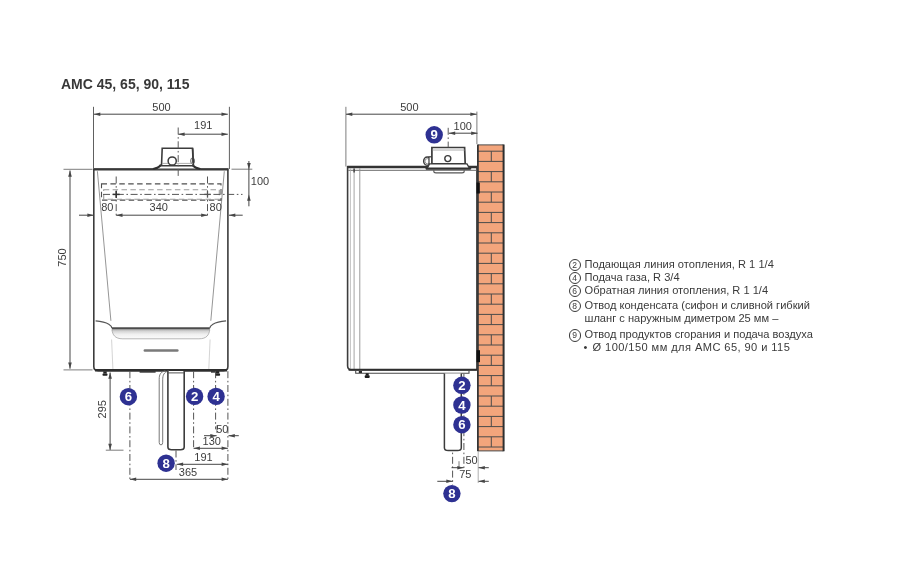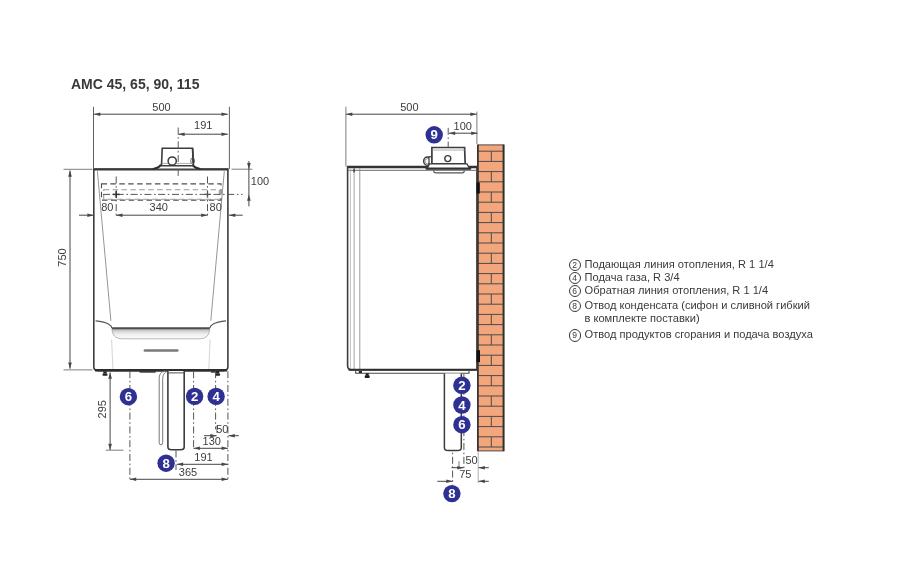--- a/index.html
+++ b/index.html
@@ -1,19 +1,19 @@
 <!DOCTYPE html>
 <html><head>
 <meta charset="utf-8">
 <style>
 html,body { margin:0; padding:0; background:#fff; }
 body { width:900px; height:587px; position:relative; overflow:hidden;
   font-family:"Liberation Sans", sans-serif; }
 svg text { font-family:"Liberation Sans", sans-serif; }
-.title { position:absolute; left:71px; top:76px; font-size:14px; font-weight:bold;
+.title { position:absolute; left:61px; top:76px; font-size:14px; font-weight:bold;
   color:#383838; letter-spacing:0px; }
 .legend { position:absolute; left:568.5px; top:257.5px; width:265px;
   font-size:11.1px; line-height:13.0px; color:#3a3a3a; letter-spacing:0px; }
 .legend p { margin:0; }
 .li { white-space:nowrap; }
 .item { position:relative; padding-left:16px; }
 .cont { padding-left:16px; }
 .bull { padding-left:15px; letter-spacing:0.42px; }
 .cn { position:absolute; left:0; top:1.2px; width:10.4px; height:10.4px;
   border:1px solid #3a3a3a; border-radius:50%; font-size:8.5px; line-height:10.4px;
@@ -344,18 +344,19 @@
 
 <div class="legend">
 
 <p class="li item"><span class="cn">2</span>Подающая линия отопления, R 1 1/4</p>
 
 <p class="li item"><span class="cn">4</span>Подача газа, R 3/4</p>
 
 <p class="li item"><span class="cn">6</span>Обратная линия отопления, R 1 1/4</p>
 
 <p class="li item" style="margin-top:2.2px"><span class="cn">8</span>Отвод конденсата (сифон и сливной гибкий</p>
-<p class="li cont">в комплекте поставки)</p>
+<p class="li cont">шланг с наружным диметром 25 мм –</p>
 
 <p class="li item" style="margin-top:3.6px"><span class="cn">9</span>Отвод продуктов сгорания и подача воздуха</p>
 
 
+<p class="li bull"><span class="bu">•</span>Ø 100/150 мм для АМС 65, 90 и 115</p>
 </div>
 
 </body></html>

